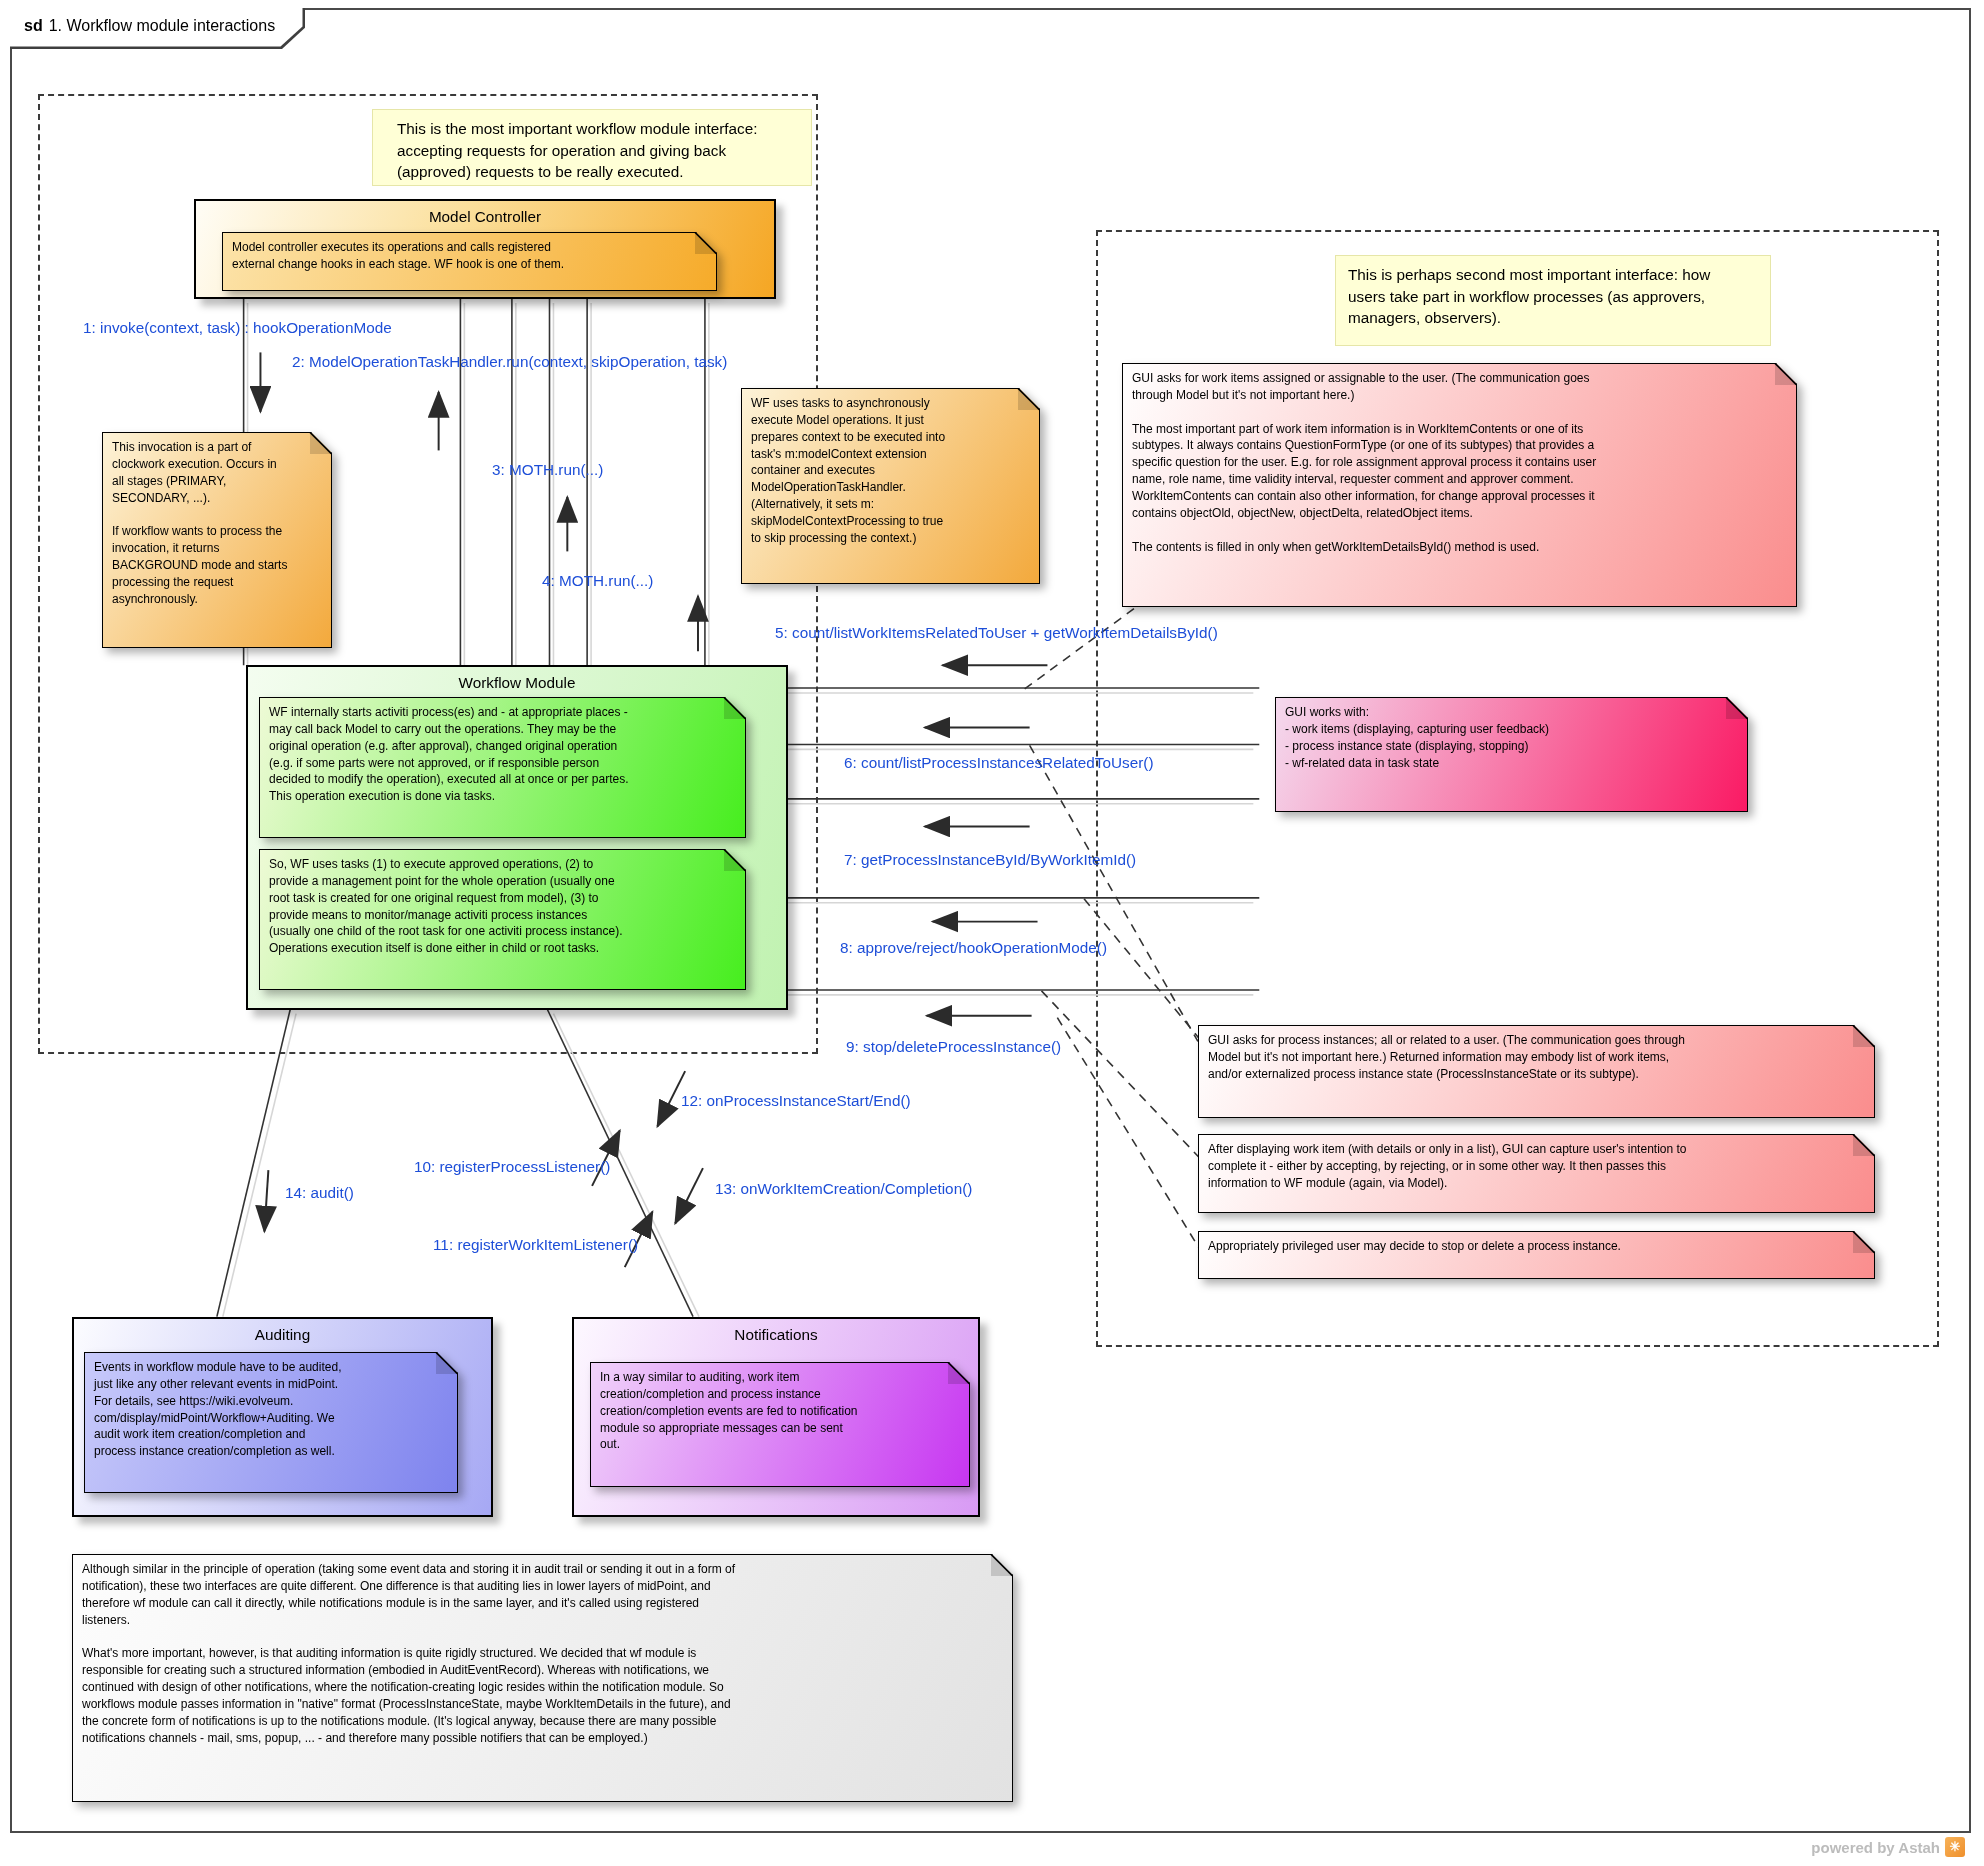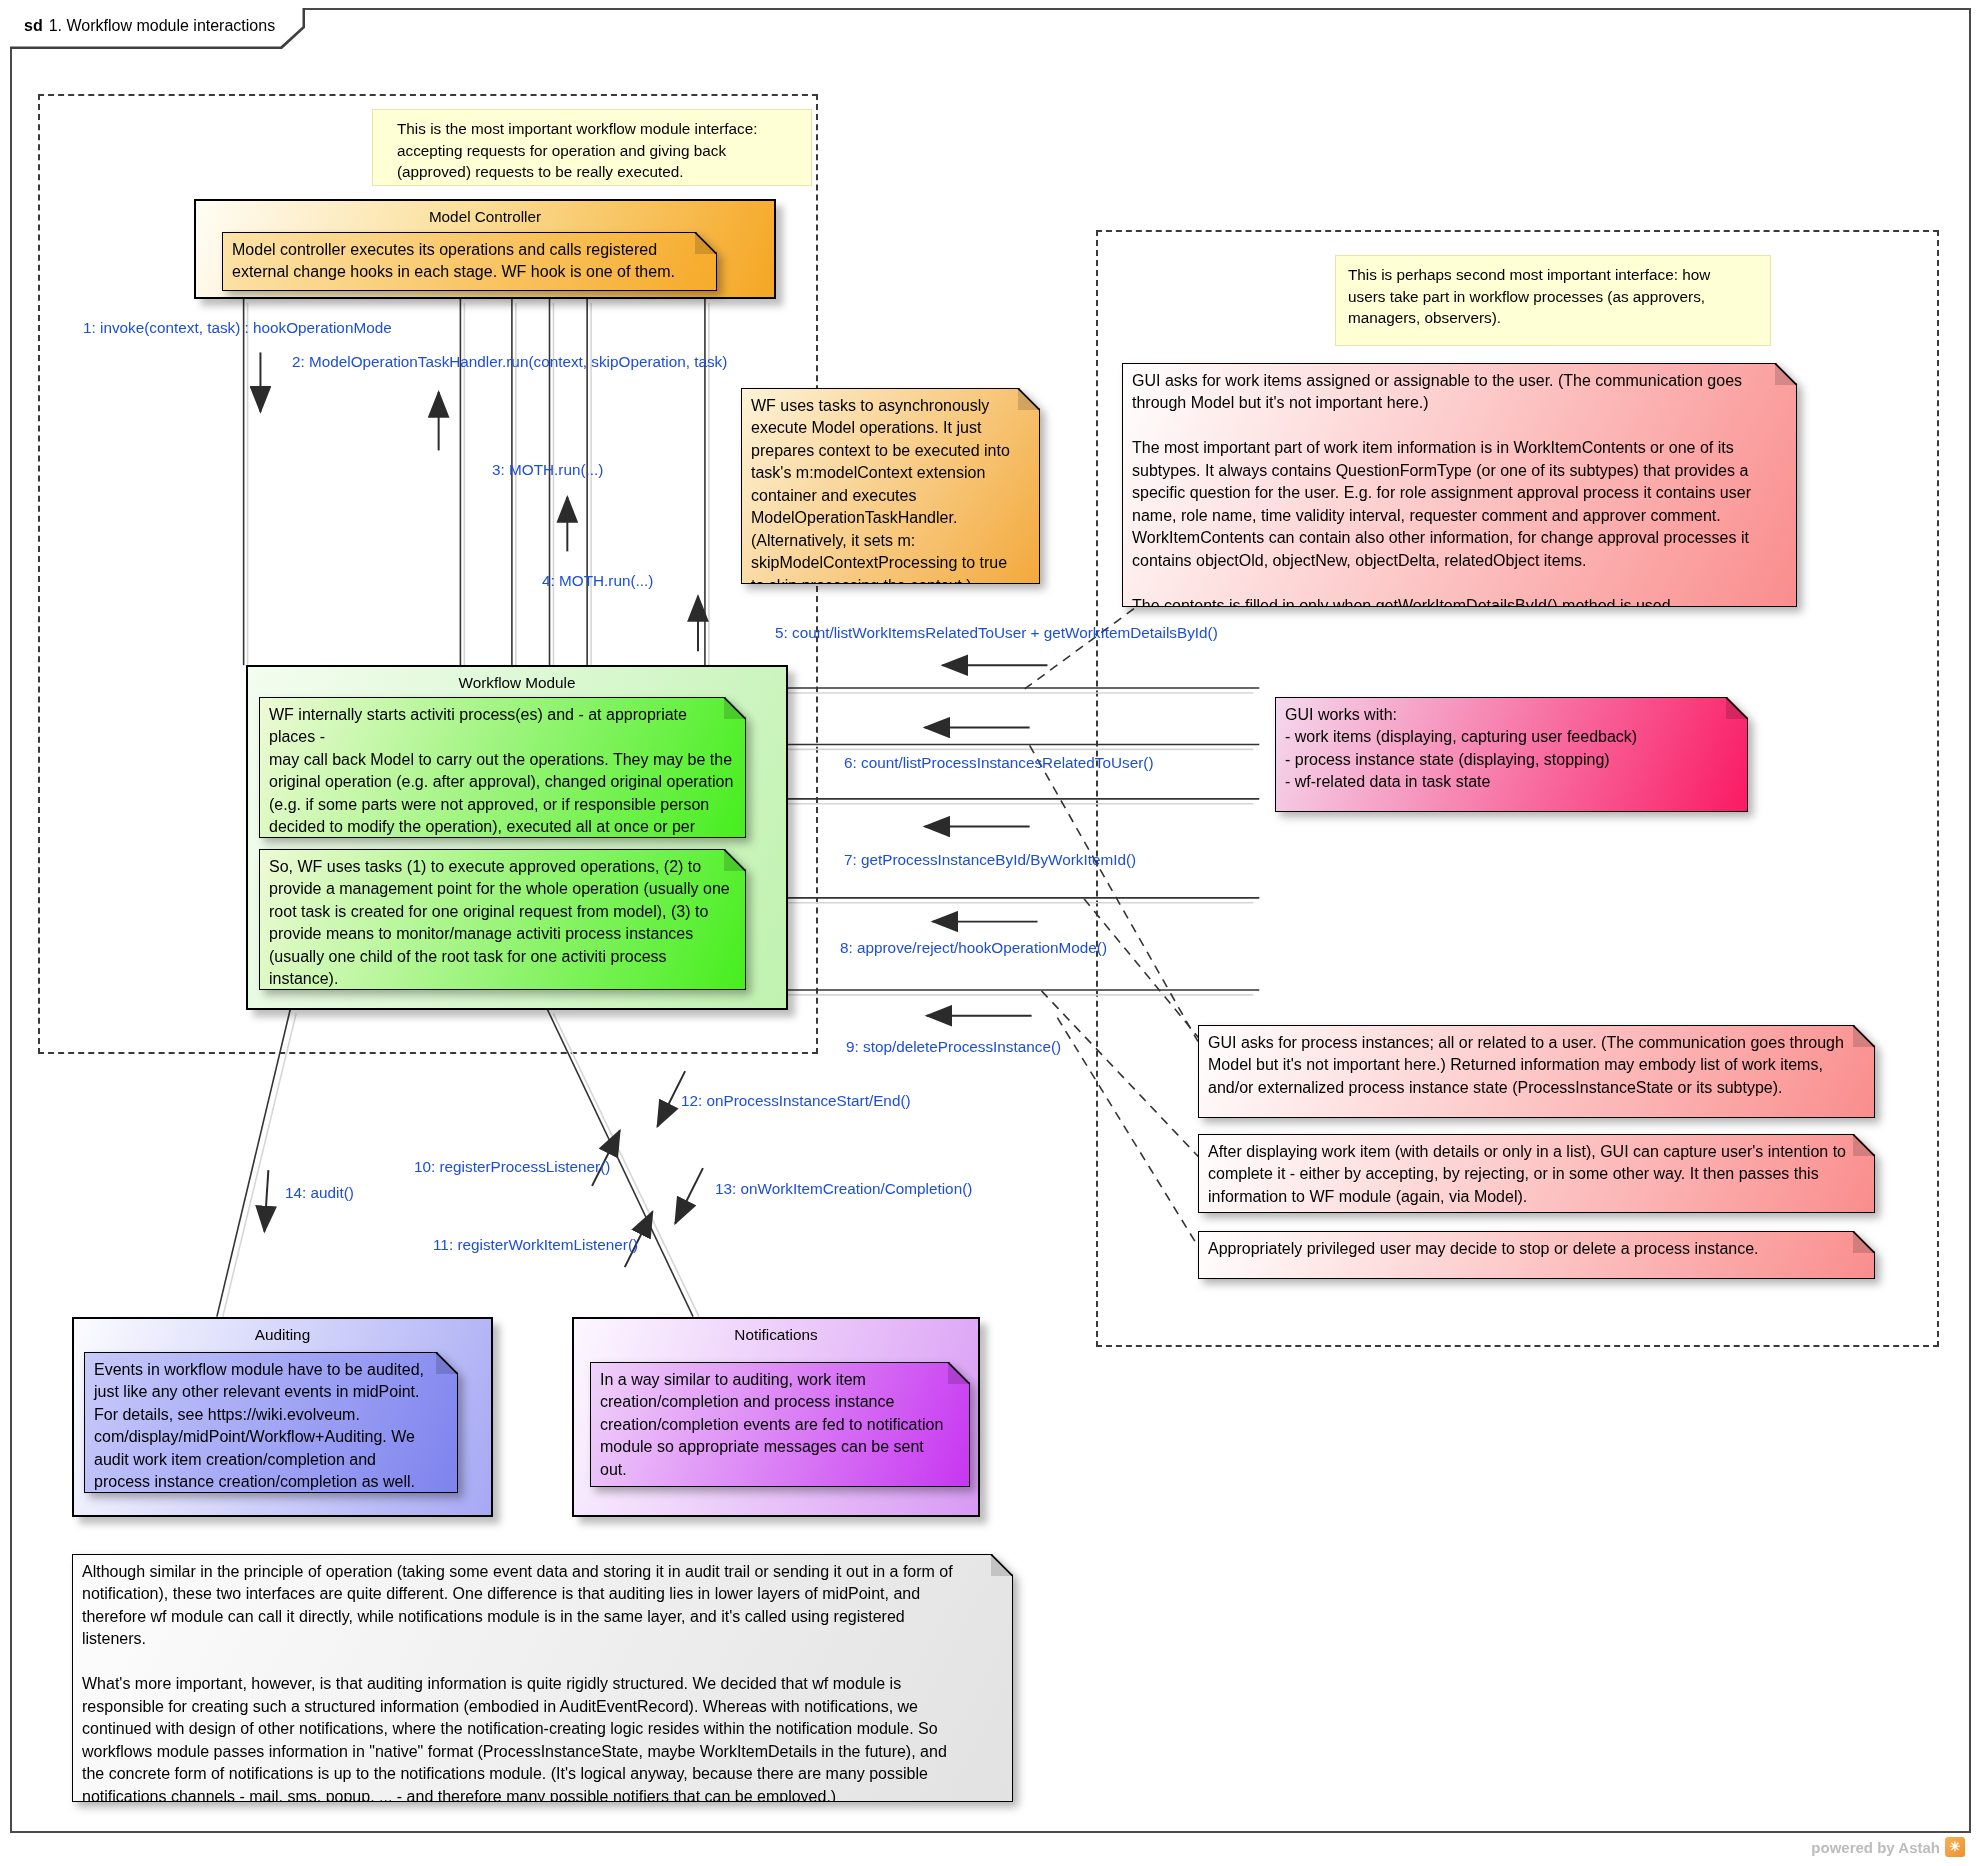--- a/index.html
+++ b/index.html
@@ -23,21 +23,21 @@
   .lbox { position:absolute; border:2.8px solid #000; box-shadow:7px 7px 7px rgba(0,0,0,0.25); }
   .bt { text-align:center; margin-top:7px; font-size:15.3px; color:#000; }
 
   .noteW { position:absolute; filter:drop-shadow(5px 5px 4px rgba(0,0,0,0.30)); }
   .note { position:relative; width:100%; height:100%; border:1.5px solid #000;
           clip-path:polygon(0 0,calc(100% - 21px) 0,100% 21px,100% 100%,0 100%); }
   .note::before { content:""; position:absolute; top:9.4px; right:-4.5px; width:30px; height:1.5px;
                   background:#000; transform:rotate(45deg); }
   .note::after { content:""; position:absolute; top:0; right:0; width:21px; height:21px;
                  background:rgba(0,0,0,0.15); clip-path:polygon(0 0,100% 100%,0 100%); }
-  .nt { padding:6px 9px; font-size:16px; line-height:1.405; white-space:pre-line; color:#000; }
+  .nt { padding:6px 9px; font-size:12px; line-height:1.405; white-space:pre-line; color:#000; }
 
   .ynote { position:absolute; border:1px solid #e6e6a8; background:#ffffd6;
            padding:8px 12px; font-size:15.3px; line-height:1.42; white-space:pre-line; color:#000; }
 
   .msg { position:absolute; font-size:15.3px; color:#1d4ed8; white-space:nowrap; }
 
   .g-orange-box   { background:linear-gradient(112deg,#fffdf6 0%,#fbdf9a 45%,#f5a623 100%); }
   .g-orange-note  { background:linear-gradient(112deg,#fce3a9 0%,#f6ab2a 100%); }
   .g-orange-note2 { background:linear-gradient(125deg,#fdf3d8 0%,#f3a93c 100%); }
   .g-green-box    { background:linear-gradient(112deg,#f4fdf0 0%,#c0f2b0 100%); }
@@ -143,20 +143,34 @@
   <div class="lbox g-orange-box" style="left:194px;top:199px;width:582px;height:100px;">
     <div class="bt">Model Controller</div>
   </div>
   <div class="noteW" style="left:222px;top:232px;width:495px;height:59px;">
     <div class="note g-orange-note">
         <div class="nt">Model controller executes its operations and calls registered
 external change hooks in each stage. WF hook is one of them.</div>
       </div>
   </div>
 
+  <div class="noteW" style="left:102px;top:432px;width:230px;height:216px;">
+    <div class="note g-orange-note2">
+        <div class="nt">This invocation is a part of
+clockwork execution. Occurs in
+all stages (PRIMARY,
+SECONDARY, ...).
+
+If workflow wants to process the
+invocation, it returns
+BACKGROUND mode and starts
+processing the request
+asynchronously.</div>
+      </div>
+  </div>
   <div class="noteW" style="left:741px;top:388px;width:299px;height:196px;">
     <div class="note g-orange-note2">
         <div class="nt">WF uses tasks to asynchronously
 execute Model operations. It just
 prepares context to be executed into
 task's m:modelContext extension
 container and executes
 ModelOperationTaskHandler.
 (Alternatively, it sets m:
 skipModelContextProcessing to true

